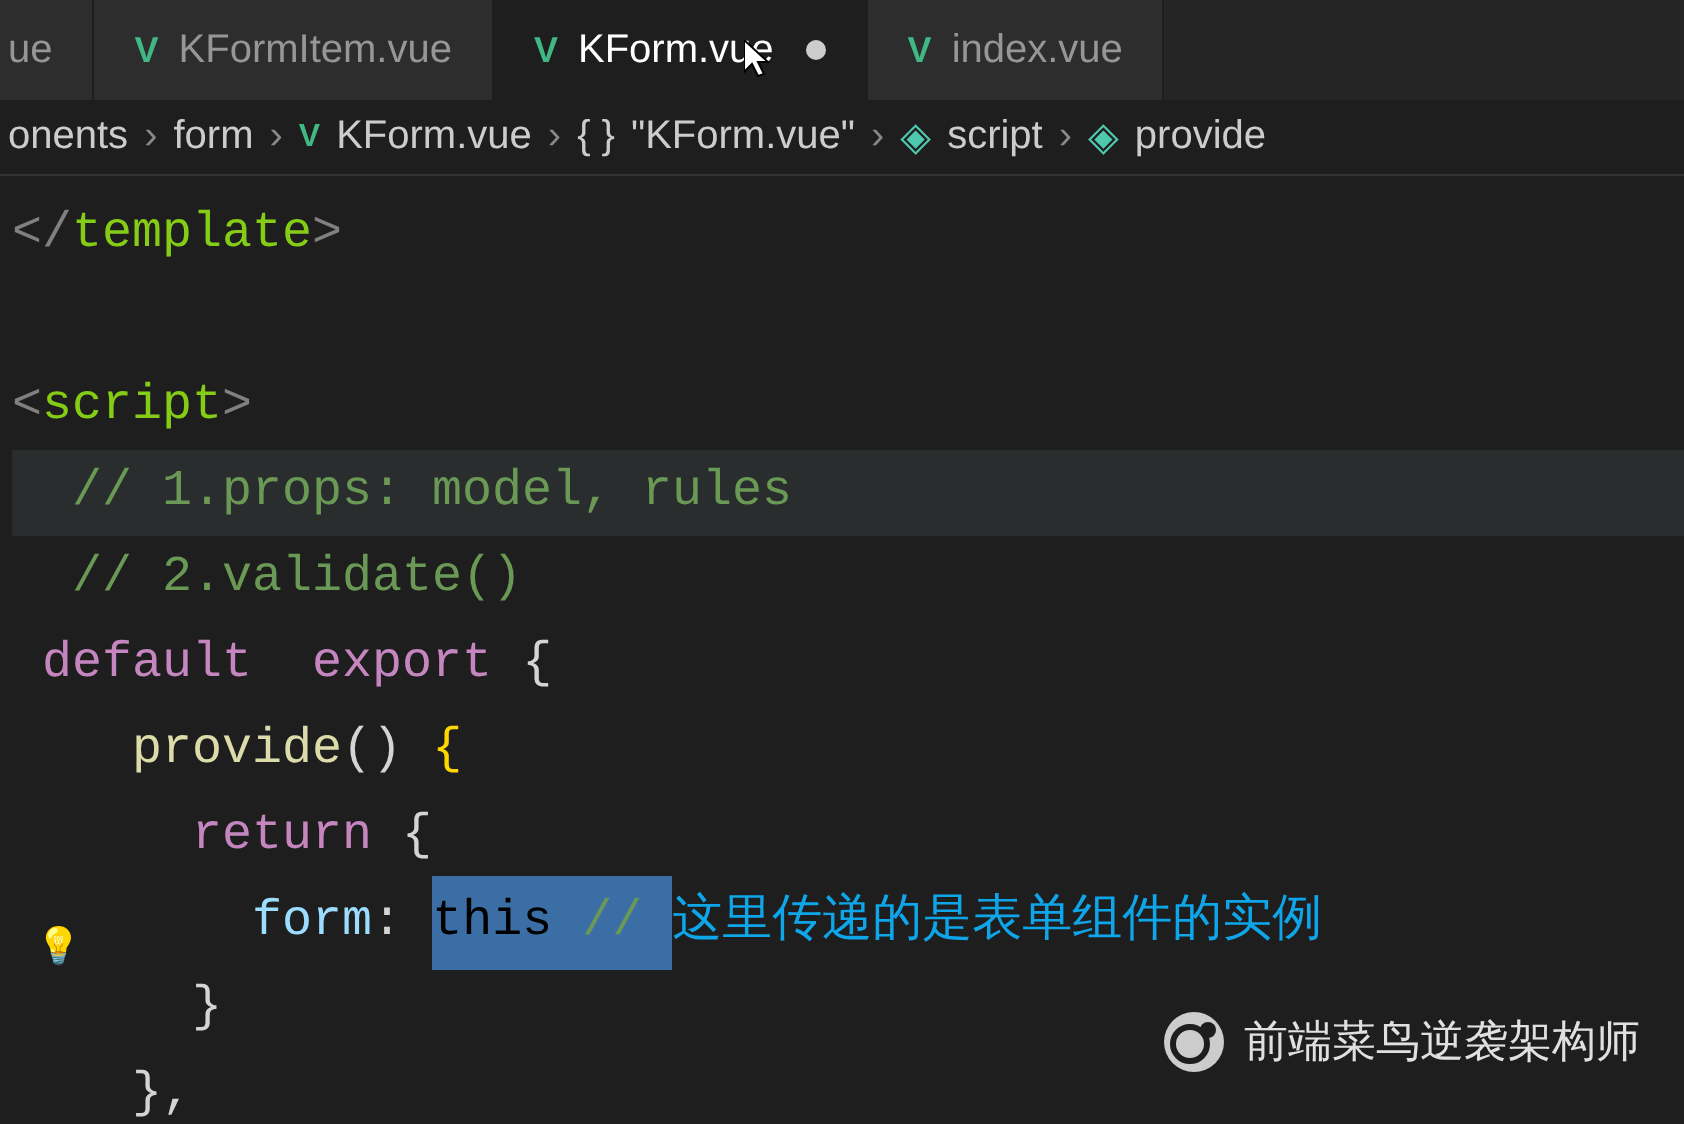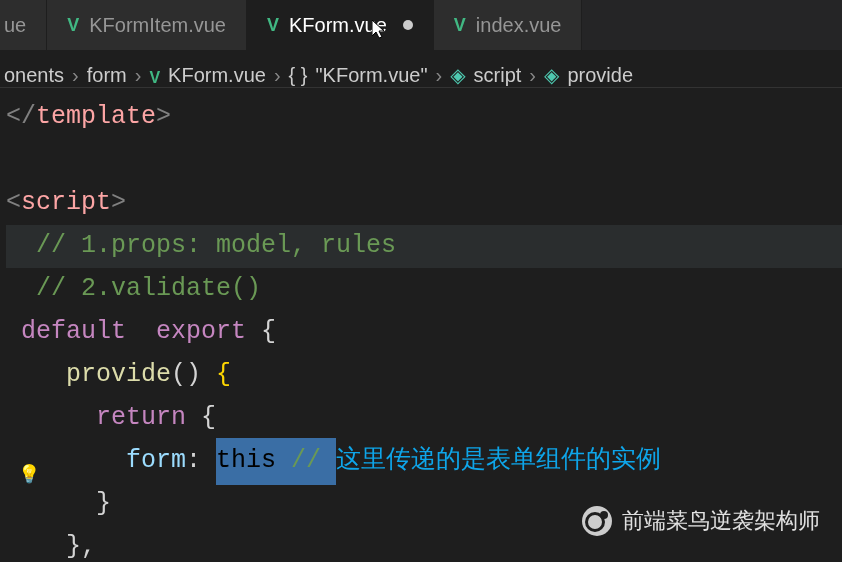--- a/index.html
+++ b/index.html
@@ -41,21 +41,21 @@
     }
     .tab .dirty-dot {
       width: 10px;
       height: 10px;
       border-radius: 50%;
       background: #cccccc;
       margin-left: 6px;
     }
     .breadcrumb {
       display: flex;
-      align-items: flex-end;
+      align-items: center;
       height: 38px;
       background: #1e1e1e;
       padding: 0 4px;
       font-size: 20px;
       color: #cccccc;
       gap: 8px;
       font-family: -apple-system, sans-serif;
       border-bottom: 1px solid #333;
     }
     .breadcrumb .sep { color: #888; }
@@ -64,21 +64,21 @@
     .breadcrumb .cube-icon { color: #4ec9b0; }
     .editor {
       position: relative;
       padding: 8px 0 0 6px;
       font-size: 25px;
       line-height: 1.7;
       font-family: Menlo, Consolas, 'Courier New', monospace;
     }
     .line { white-space: pre; color: #d4d4d4; height: 43px; display: flex; align-items: center; }
     .line.highlight { background: #2a2d2e; width: 100%; }
-    .t-tag { color: #fca5a5; }
+    .t-tag { color: #84cc16; }
     .t-bracket { color: #808080; }
     .t-keyword { color: #c586c0; }
     .t-comment { color: #6a9955; }
     .t-comment-cn { color: #0ea5e9; }
     .t-fn { color: #dcdcaa; }
     .t-prop { color: #9cdcfe; }
     .t-this { color: #000000; }
     .t-punc { color: #d4d4d4; }
     .t-brace { color: #ffd700; }
     .selection {

